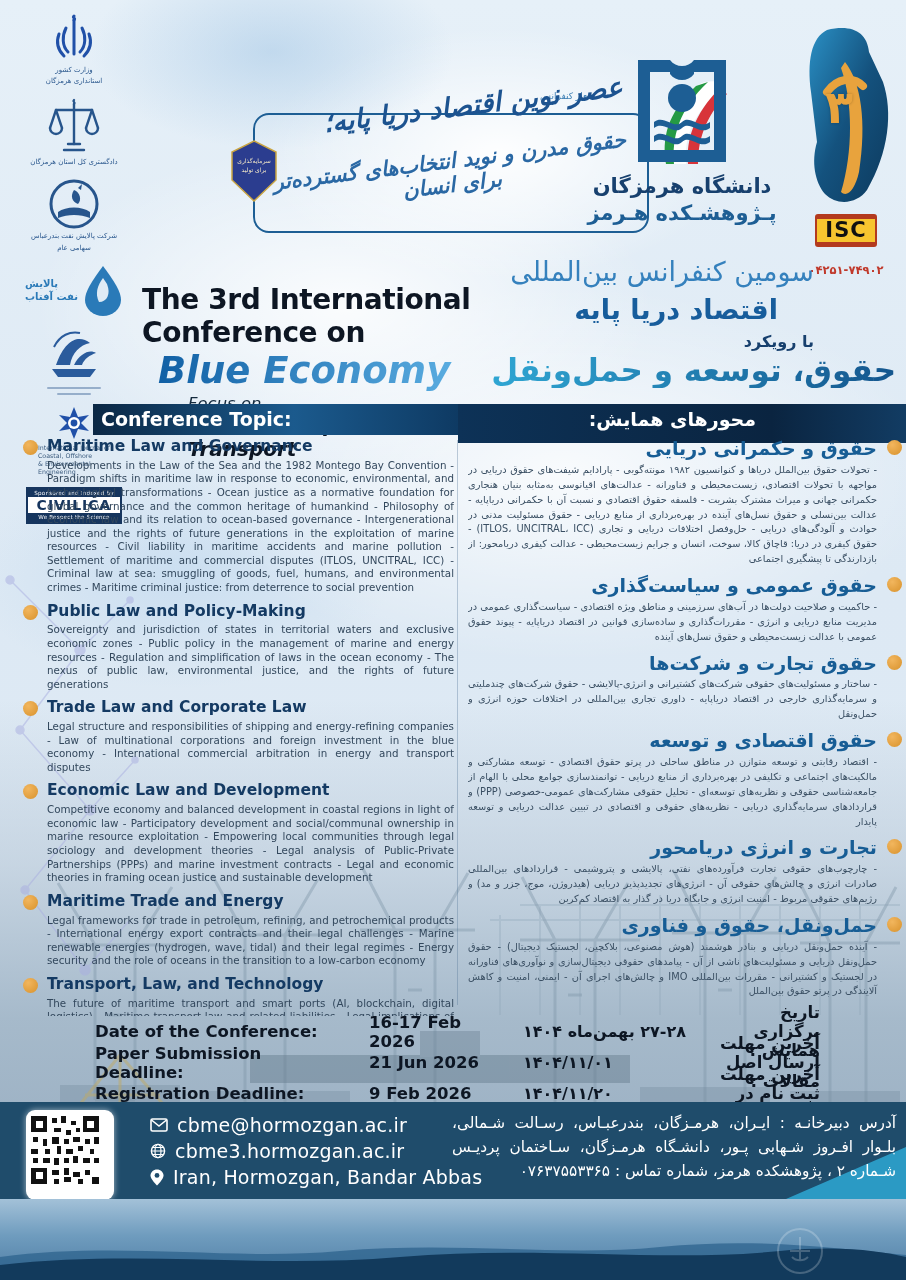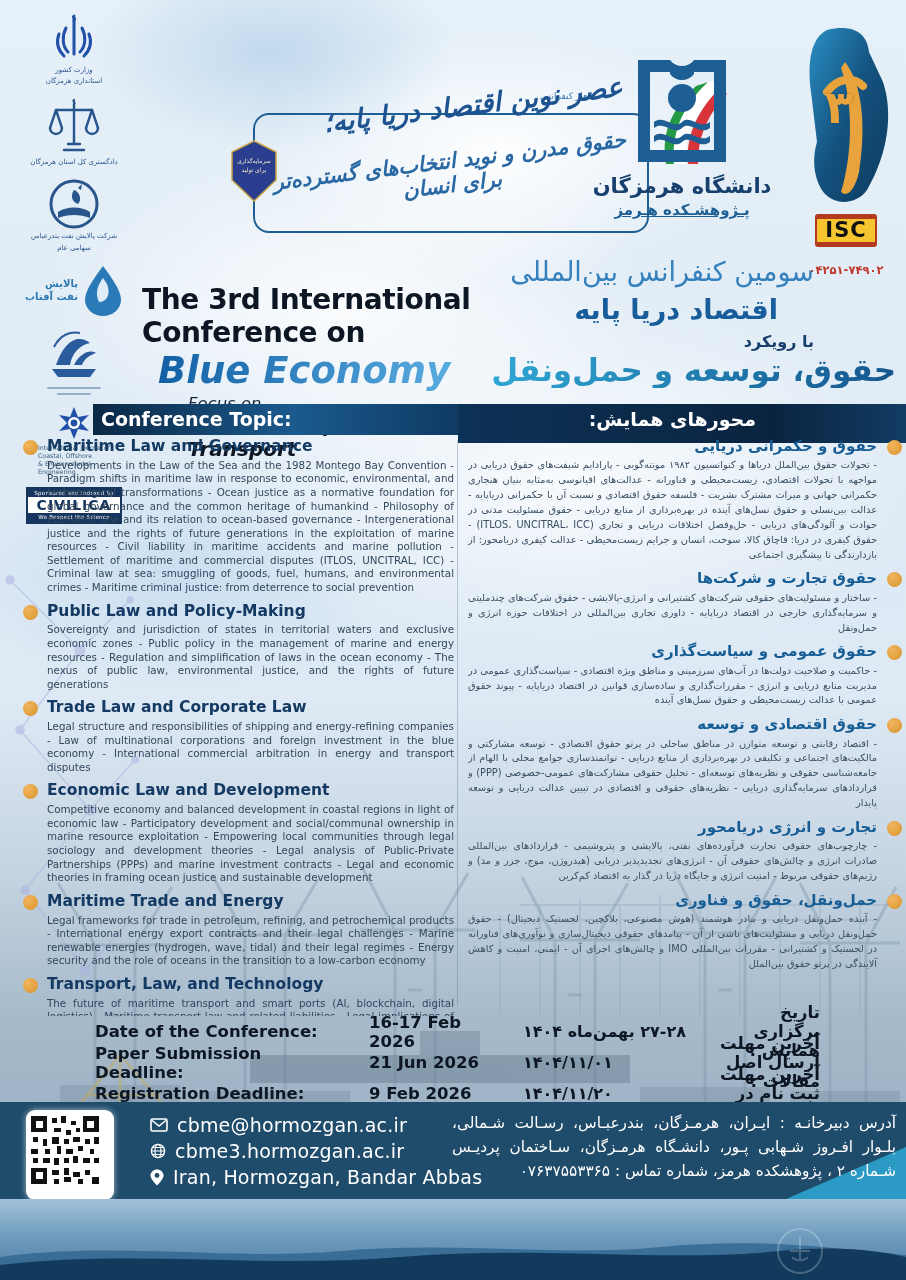--- a/index.html
+++ b/index.html
@@ -16,42 +16,42 @@
   }
   svg{display:block}
   
   .bg-port{position:absolute;left:0;top:700px;width:906px;height:515px;
     background:linear-gradient(180deg, rgba(186,202,217,0) 0%, rgba(176,193,209,.5) 32%, rgba(158,179,197,.88) 62%, rgba(148,170,190,.97) 100%);}
   .bg-cranes{position:absolute;left:0;top:755px;opacity:.75}
   .bg-network{position:absolute;left:0;top:560px;opacity:.5}
   
   .logo-col{position:absolute;left:18px;top:14px;width:112px;display:flex;flex-direction:column;align-items:center;gap:11px;}
   .logo{display:flex;flex-direction:column;align-items:center;gap:2px;}
-  .logo .cap{font-size:7px;line-height:1.35;color:#27558c;text-align:right;direction:rtl;}
+  .logo .cap{font-size:7px;line-height:1.35;color:#27558c;text-align:left;direction:rtl;}
   .dashline{width:54px;height:2px;background:rgba(60,100,150,.45);margin-top:2px;border-radius:1px;}
   .dashline.s{width:34px;}
   .journal-box{display:flex;align-items:center;gap:4px;}
   .journal-txt{font-size:6.3px;line-height:1.25;color:#3b5b7e;text-align:left;}
   .civ{border:2px solid #16355e;background:#fff;width:92px;text-align:center;}
   .civ .strip{background:#16355e;color:#fff;font-size:5.6px;line-height:1.5;letter-spacing:.2px;}
   .civ .name{font-weight:bold;font-size:14px;color:#16355e;letter-spacing:1px;line-height:1.15;}
   
   .slogan-label{position:absolute;left:540px;top:91px;font-size:9px;color:#3b7db3;direction:rtl;}
   .callig{position:absolute;left:253px;top:113px;width:392px;height:116px;border:2px solid #1d5e94;border-radius:16px;}
   .callig .l1{position:absolute;right:-6px;top:-26px;width:360px;direction:rtl;text-align:center;
     font-size:27px;font-style:italic;color:#1c5390;transform:rotate(-7deg);font-weight:bold;}
   .callig .l2{position:absolute;right:6px;top:34px;width:380px;direction:rtl;text-align:center;
     font-size:21px;font-style:italic;color:#2a68a4;transform:rotate(-7deg);font-weight:bold;}
   .flag{position:absolute;left:608px;top:78px;}
   .shield{position:absolute;left:226px;top:140px;width:56px;height:62px;}
   .shield .stxt{position:absolute;left:0;top:16px;width:56px;text-align:center;color:#f5e9c8;font-size:6px;line-height:1.5;direction:rtl;}
   
   .univ{position:absolute;left:582px;top:52px;width:200px;text-align:center;}
   .univ .name{font-size:21px;font-weight:bold;color:#17406e;direction:rtl;margin-top:4px;}
-  .univ .inst{font-size:15px;font-weight:bold;color:#1d5e94;direction:rtl;letter-spacing:2px;margin-top:3px;text-decoration:underline;}
+  .univ .inst{font-size:21px;font-weight:bold;color:#1d5e94;direction:rtl;letter-spacing:2px;margin-top:3px;}
   .badge3{position:absolute;left:797px;top:22px;}
   .badge3 .num{position:absolute;left:28px;top:58px;font-size:46px;font-weight:bold;color:#e8a33d;text-shadow:0 0 3px rgba(0,0,0,.25);}
   .isc{position:absolute;left:803px;top:214px;width:86px;text-align:center;}
   .isc .box{display:inline-block;background:#f7c52f;border:2px solid #b33a1e;border-radius:3px;padding:0 8px;}
   .isc .box .t{font-weight:bold;font-size:21px;color:#111;letter-spacing:1px;line-height:1.1;}
   .isc .box .r{height:3px;background:#b33a1e;margin:0 -8px;}
   .isc .code{font-size:11.5px;font-weight:bold;color:#c0392b;margin-top:16px;direction:rtl;}
   
   .ten{position:absolute;left:142px;top:283px;width:340px;}
   .ten .t1{font-size:28px;font-weight:bold;color:#0d1623;letter-spacing:-.4px;}
@@ -76,21 +76,21 @@
   .col-en{position:absolute;left:22px;top:438px;width:432px;height:578px;overflow:hidden;}
   .col-fa{position:absolute;left:468px;top:438px;width:436px;height:578px;overflow:hidden;direction:rtl;}
   .topic{position:relative;margin-bottom:8px;}
   .col-en .topic{padding-left:25px;}
   .col-fa .topic{padding-right:27px;}
   .bullet{position:absolute;top:2px;width:15px;height:15px;border-radius:50%;
     background:radial-gradient(circle at 35% 32%,#f2b65e,#d8922c);}
   .col-en .bullet{left:1px;}
   .col-fa .bullet{right:2px;}
   .topic h3{margin:0 0 3px 0;font-size:15.5px;color:#143a63;font-weight:bold;line-height:1.15;}
-  .col-fa .topic h3{font-size:15px;color:#175d95;}
+  .col-fa .topic h3{font-size:19px;color:#175d95;}
   .topic p{margin:0;font-size:10.3px;line-height:1.32;color:#32475c;text-align:justify;}
   .col-fa .topic p{font-size:9.8px;line-height:1.52;color:#3a4f63;}
   
   .dates{position:absolute;left:0;top:1016px;width:820px;}
   .drow{display:flex;align-items:center;height:31px;}
   .dlab{width:238px;margin-left:95px;font-weight:bold;font-size:16.5px;color:#0d1623;}
   .dval{width:136px;font-weight:bold;font-size:16.5px;color:#0d1623;margin-left:36px;}
   .fval{width:185px;margin-left:18px;direction:rtl;text-align:left;font-weight:bold;font-size:16px;color:#0d1623;}
   .flab{flex:1;direction:rtl;font-weight:bold;font-size:16.5px;color:#0d1623;padding-left:8px;}
   
@@ -344,27 +344,27 @@
   </div>
 
   <div class="col-fa">
     <div class="topic">
       <span class="bullet"></span>
       <h3>حقوق و حکمرانی دریایی</h3>
       <p>- تحولات حقوق بین‌الملل دریاها و کنوانسیون ۱۹۸۲ مونته‌گوبی - پارادایم شیفت‌های حقوق دریایی در مواجهه با تحولات اقتصادی، زیست‌محیطی و فناورانه - عدالت‌های اقیانوسی به‌مثابه بنیان هنجاری حکمرانی جهانی و میراث مشترک بشریت - فلسفه حقوق اقتصادی و نسبت آن با حکمرانی دریاپایه - عدالت بین‌نسلی و حقوق نسل‌های آینده در بهره‌برداری از منابع دریایی - حقوق مسئولیت مدنی در حوادث و آلودگی‌های دریایی - حل‌وفصل اختلافات دریایی و تجاری (ITLOS، UNCITRAL، ICC) - حقوق کیفری در دریا: قاچاق کالا، سوخت، انسان و جرایم زیست‌محیطی - عدالت کیفری دریامحور: از بازدارندگی تا پیشگیری اجتماعی</p>
     </div>
     <div class="topic">
       <span class="bullet"></span>
+      <h3>حقوق عمومی و سیاست‌گذاری</h3>
+      <p>- حاکمیت و صلاحیت دولت‌ها در آب‌های سرزمینی و مناطق ویژه اقتصادی - سیاست‌گذاری عمومی در مدیریت منابع دریایی و انرژی - مقررات‌گذاری و ساده‌سازی قوانین در اقتصاد دریاپایه - پیوند حقوق عمومی با عدالت زیست‌محیطی و حقوق نسل‌های آینده</p>
+    </div>
+    <div class="topic">
+      <span class="bullet"></span>
       <h3>حقوق تجارت و شرکت‌ها</h3>
       <p>- ساختار و مسئولیت‌های حقوقی شرکت‌های کشتیرانی و انرژی-پالایشی - حقوق شرکت‌های چندملیتی و سرمایه‌گذاری خارجی در اقتصاد دریاپایه - داوری تجاری بین‌المللی در اختلافات حوزه انرژی و حمل‌ونقل</p>
-    </div>
-    <div class="topic">
-      <span class="bullet"></span>
-      <h3>حقوق عمومی و سیاست‌گذاری</h3>
-      <p>- حاکمیت و صلاحیت دولت‌ها در آب‌های سرزمینی و مناطق ویژه اقتصادی - سیاست‌گذاری عمومی در مدیریت منابع دریایی و انرژی - مقررات‌گذاری و ساده‌سازی قوانین در اقتصاد دریاپایه - پیوند حقوق عمومی با عدالت زیست‌محیطی و حقوق نسل‌های آینده</p>
     </div>
     <div class="topic">
       <span class="bullet"></span>
       <h3>حقوق اقتصادی و توسعه</h3>
       <p>- اقتصاد رقابتی و توسعه متوازن در مناطق ساحلی در پرتو حقوق اقتصادی - توسعه مشارکتی و مالکیت‌های اجتماعی و تکلیفی در بهره‌برداری از منابع دریایی - توانمندسازی جوامع محلی با الهام از جامعه‌شناسی حقوقی و نظریه‌های توسعه‌ای - تحلیل حقوقی مشارکت‌های عمومی-خصوصی (PPP) و قراردادهای سرمایه‌گذاری دریایی - نظریه‌های حقوقی و اقتصادی در تبیین عدالت دریایی و توسعه پایدار</p>
     </div>
     <div class="topic">
       <span class="bullet"></span>
       <h3>تجارت و انرژی دریامحور</h3>
       <p>- چارچوب‌های حقوقی تجارت فرآورده‌های نفتی، پالایشی و پتروشیمی - قراردادهای بین‌المللی صادرات انرژی و چالش‌های حقوقی آن - انرژی‌های تجدیدپذیر دریایی (هیدروژن، موج، جزر و مد) و رژیم‌های حقوقی مربوط - امنیت انرژی و جایگاه دریا در گذار به اقتصاد کم‌کربن</p>

